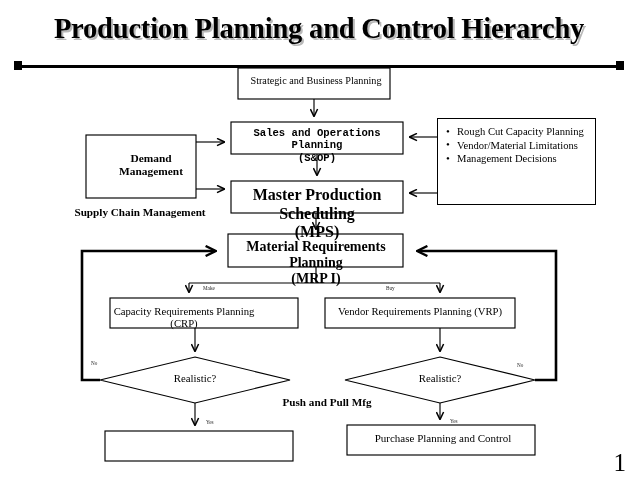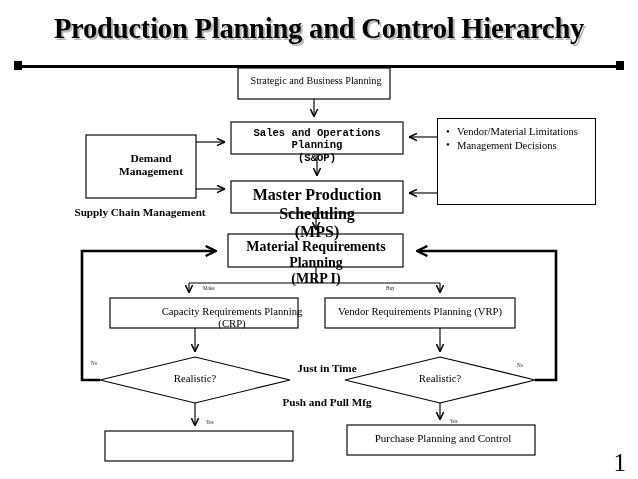--- a/index.html
+++ b/index.html
@@ -113,21 +113,20 @@
     left: 86px; top: 152px; width: 130px;
     font-size: 11.4px;
   }
   .t-mrp {
     left: 229px; top: 239px; width: 174px;
     font-size: 14px;
   }
   .t-crp {
     left: 110px; top: 305px; width: 148px;
     font-size: 10.7px;
-    padding-left: 48px;
   }
   .t-vrp {
     left: 325px; top: 305px; width: 190px;
     font-size: 10.7px;
   }
   .t-sfc {
     left: 105px; top: 438px; width: 188px;
     font-size: 11px;
   }
   .t-ppc {
@@ -299,32 +298,32 @@
   </div>
 
   <div class="lbl plain t-crp">Capacity Requirements Planning (CRP)</div>
   <div class="lbl plain t-vrp">Vendor Requirements Planning (VRP)</div>
   <div class="lbl plain t-ppc">Purchase Planning and Control</div>
 
   <div class="lbl plain t-diamond-left">Realistic?</div>
   <div class="lbl plain t-diamond-right">Realistic?</div>
 
   <div class="lbl bold t-scm">Supply Chain Management</div>
-  <div class="lbl bold t-jit">Just in Time</div>
   <div class="lbl bold t-push">Push and Pull Mfg</div>
 
   <div class="tiny make">Make</div>
   <div class="tiny buy">Buy</div>
   <div class="tiny no-left">No</div>
   <div class="tiny no-right">No</div>
   <div class="tiny yes-left">Yes</div>
   <div class="tiny yes-right">Yes</div>
 
   <div class="callout">
     <ul>
+      <li>Rough Cut Capacity Planning</li>
       <li>Vendor/Material Limitations</li>
       <li>Management Decisions</li>
     </ul>
   </div>
 
   <div class="page-num">1</div>
 
 </div>
 
 </body></html>

